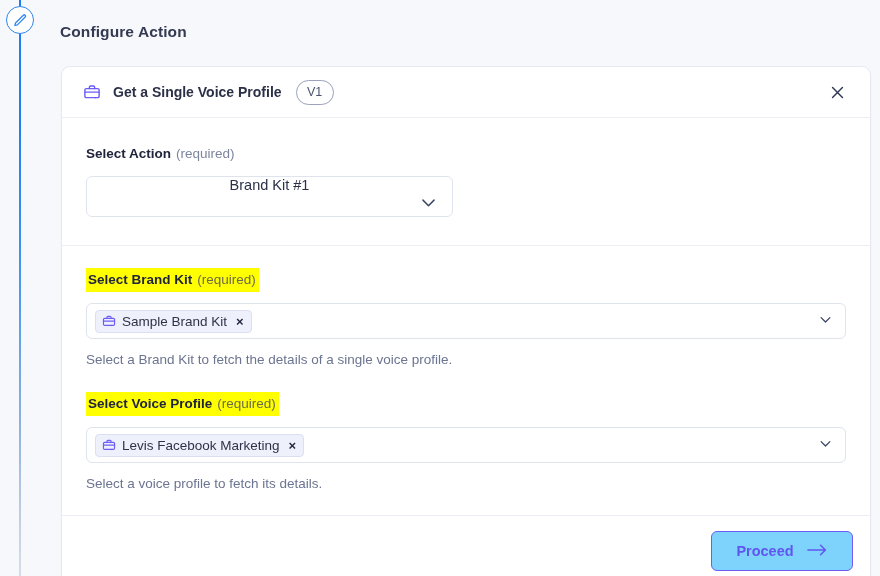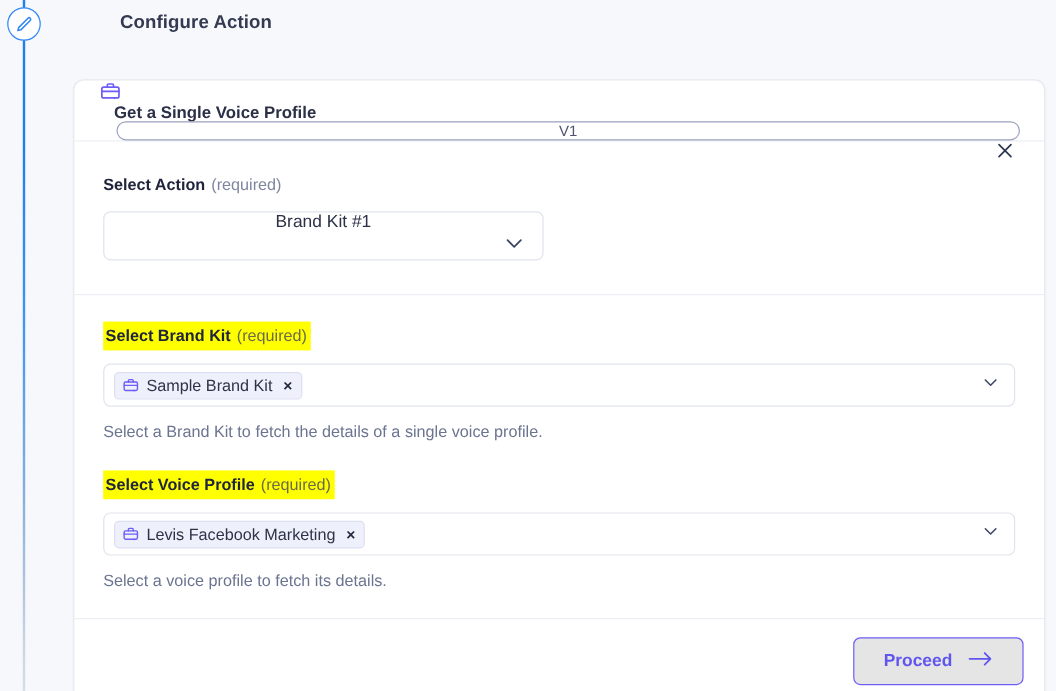--- a/index.html
+++ b/index.html
@@ -37,21 +37,21 @@
     border: 1.6px solid #2f86ef;
     display: flex;
     align-items: center;
     justify-content: center;
   }
   .rail-node svg { display: block; }
 
   
   .page-head {
     position: absolute;
-    left: 60px; top: 8px; margin-left: 40px;
+    left: 60px; top: 21px;
   }
   .page-title {
     font-size: 15.5px;
     font-weight: bold;
     color: #343a52;
     letter-spacing: 0.1px;
     line-height: 22px;
   }
   .page-sub {
     font-size: 13.5px;
@@ -68,23 +68,23 @@
     background: #ffffff;
     border: 1px solid #e6e9f0;
     border-radius: 9px;
     box-shadow: 0 1px 2px rgba(30,40,80,0.04);
     overflow: hidden;
   }
 
   .card-header {
     height: 51px;
     display: flex;
+    align-items: center;
     padding: 0 20px 0 21px;
     border-bottom: 1px solid #eceef4;
-    flex-direction: column;
   }
   .briefcase-ic { width: 18px; height: 18px; flex: 0 0 auto; display:block; }
   .card-title {
     font-size: 14px;
     font-weight: bold;
     color: #2b3047;
     margin-left: 12px;
     white-space: nowrap;
   }
   .version-badge {
@@ -206,21 +206,21 @@
     line-height: 19px;
   }
   .gap { height: 23px; }
 
   
   .proceed-btn {
     min-width: 142px;
     height: 40px;
     border: 1px solid #6d5df6;
     border-radius: 6px;
-    background: #e5e5e5;
+    background: #7dd3fc;
     color: #6155ef;
     font-size: 14.5px;
     font-weight: bold;
     display: flex;
     align-items: center;
     justify-content: center;
     gap: 13px;
     cursor: pointer;
     padding: 0 16px;
   }

